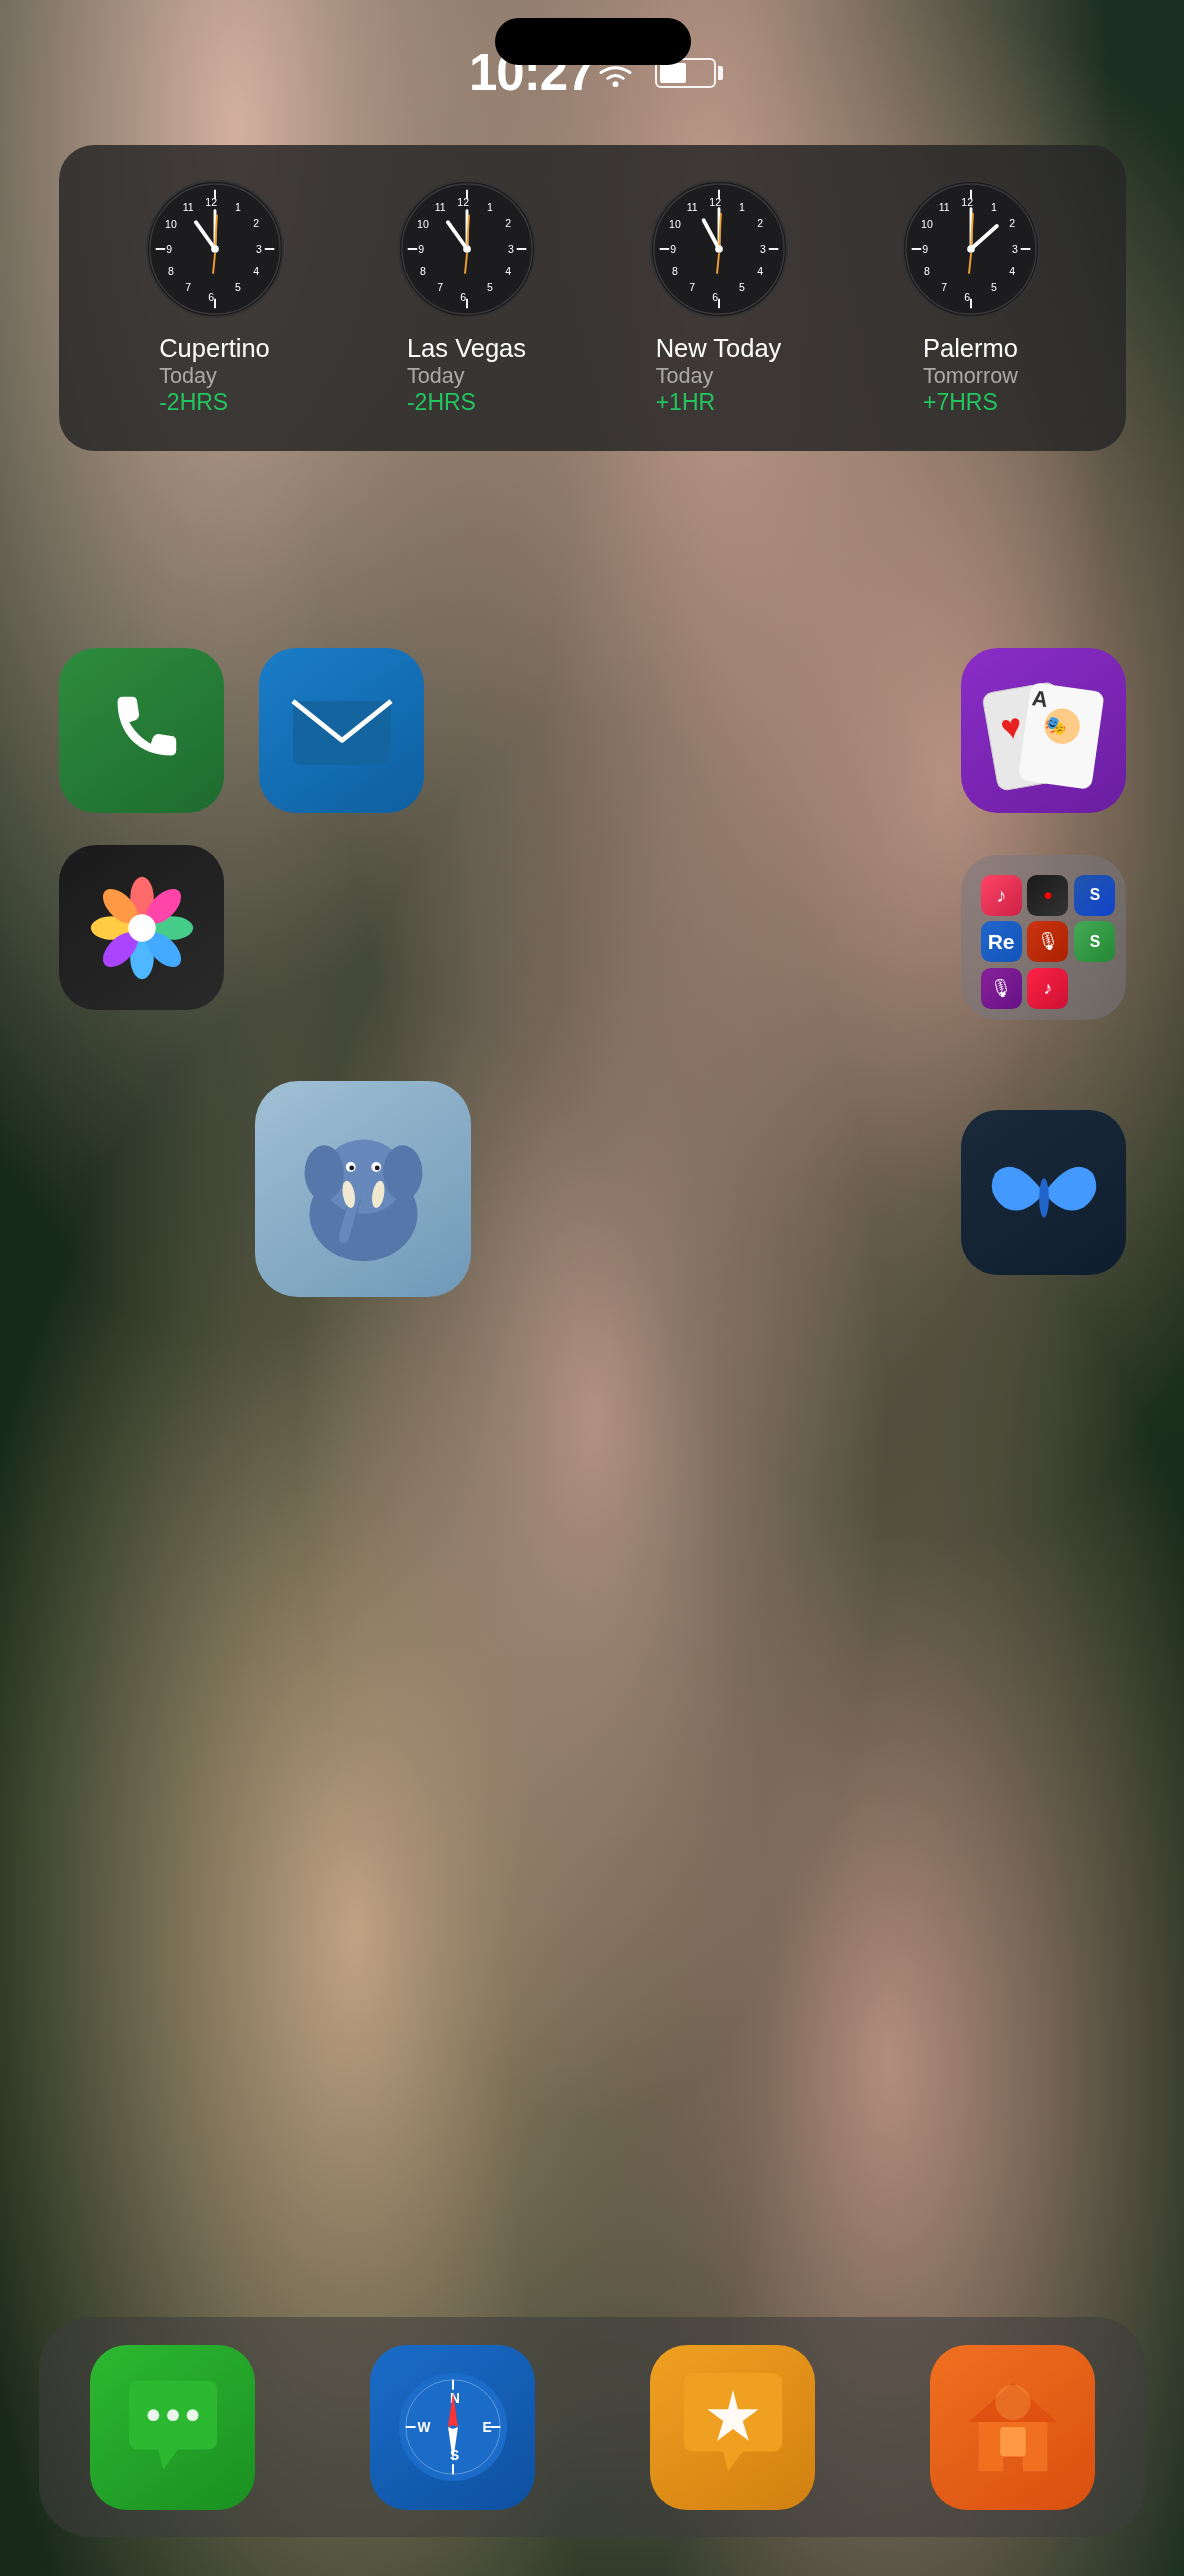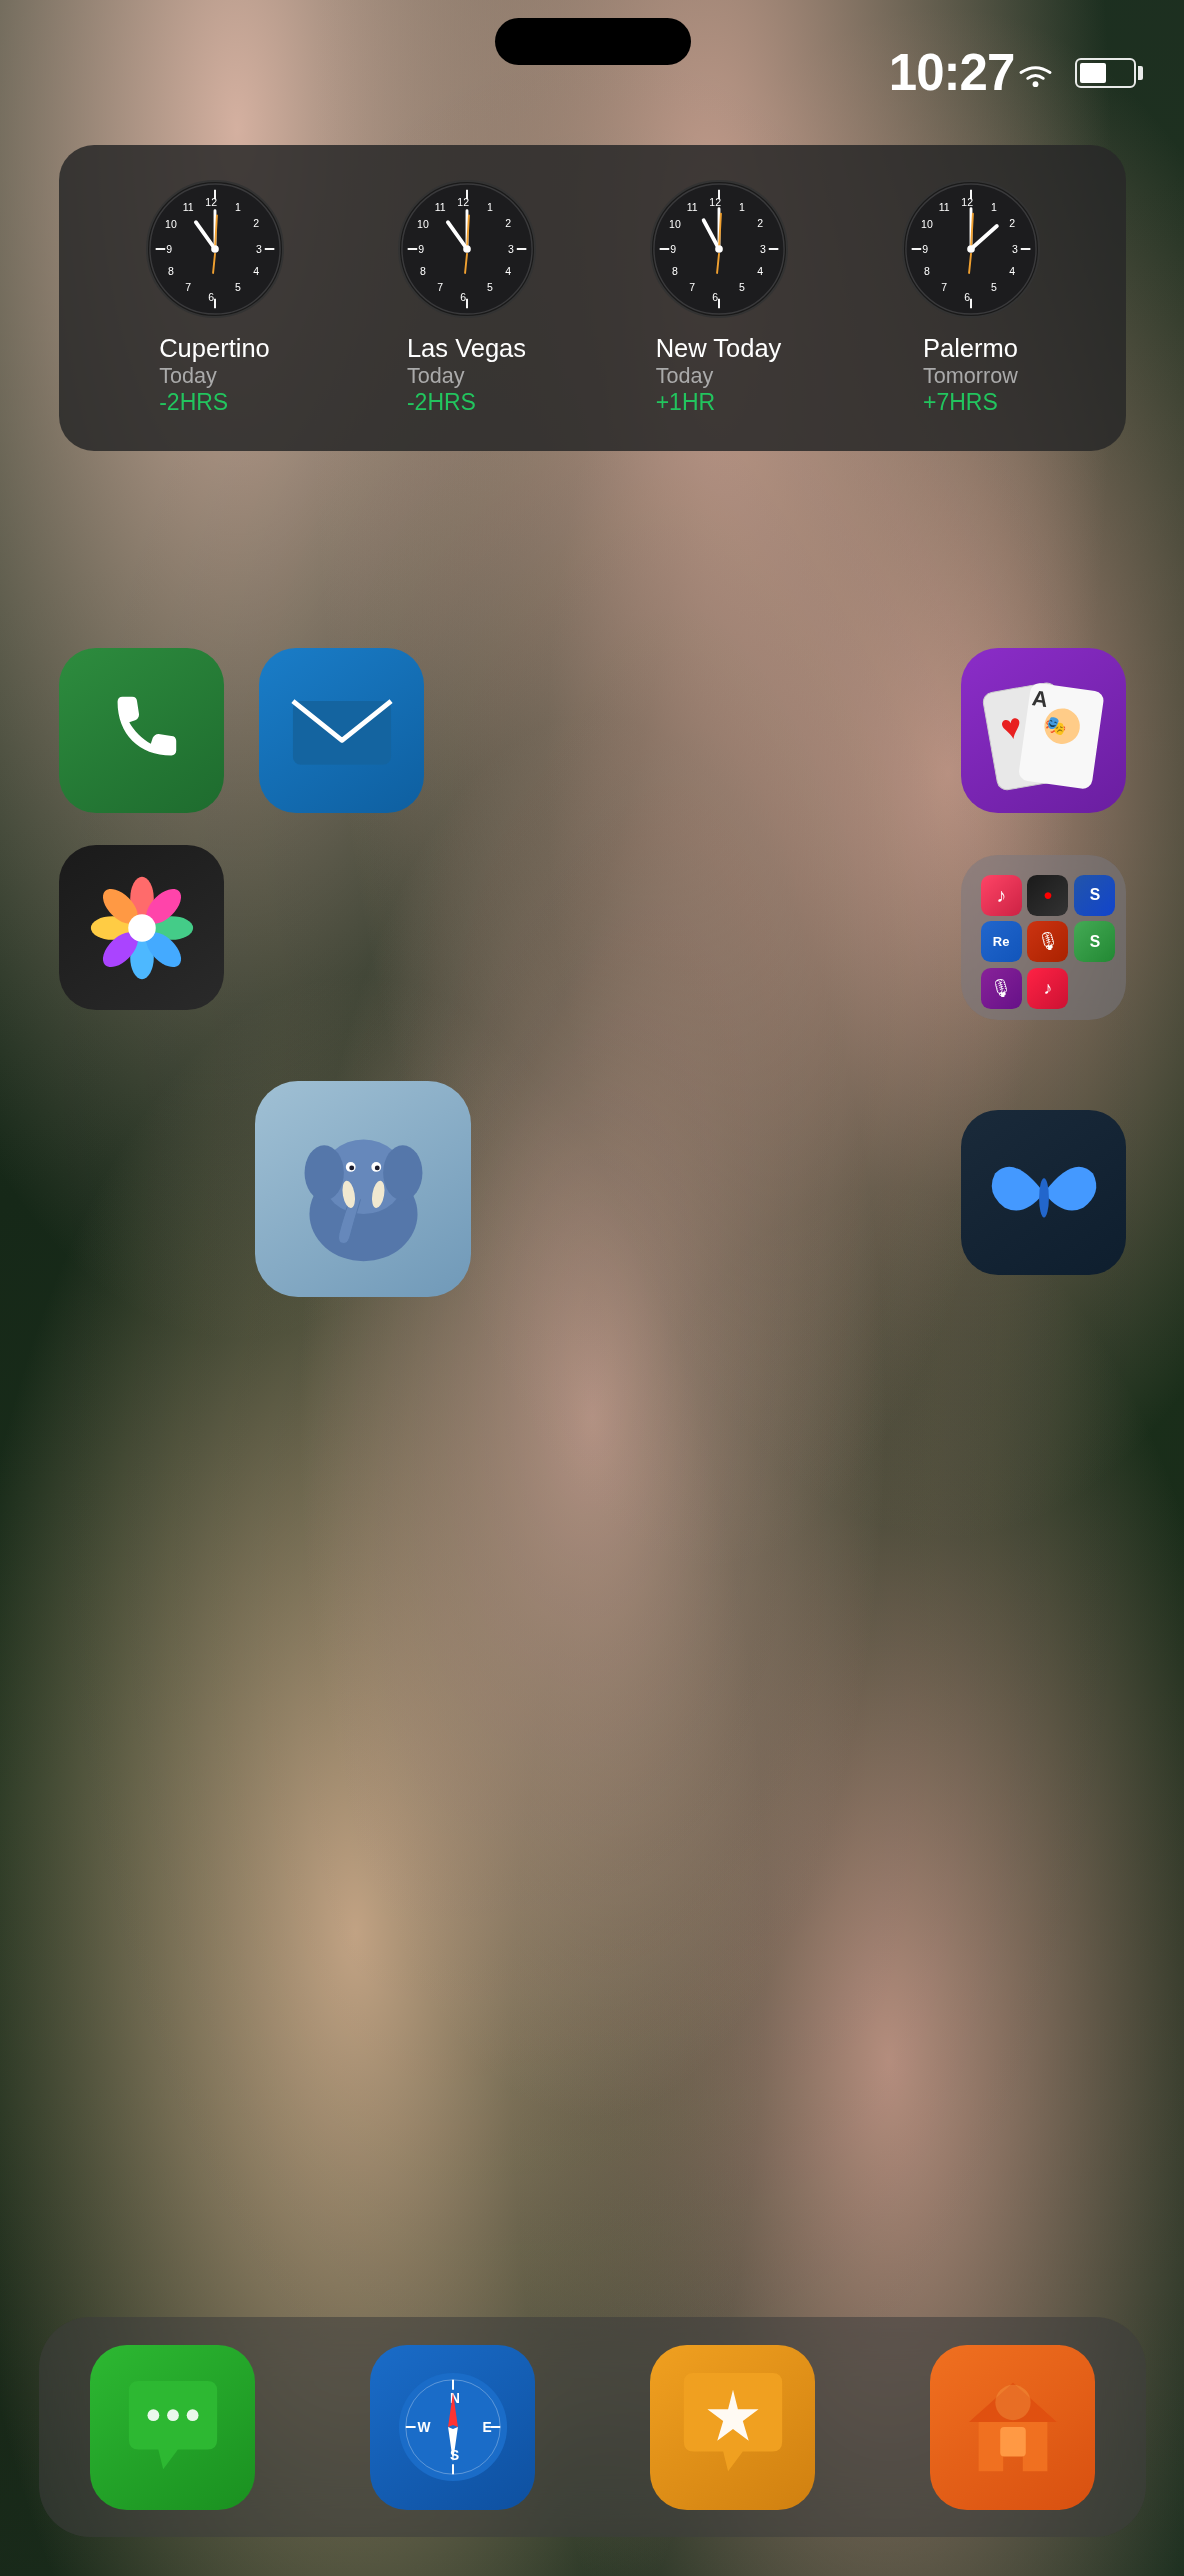--- a/index.html
+++ b/index.html
@@ -46,21 +46,21 @@
 
     
     .status-bar {
       position: absolute;
       top: 0;
       left: 0;
       right: 0;
       height: 118px;
       display: flex;
       align-items: center;
-      justify-content: flex-end;
+      justify-content: center;
       padding: 27.5px 49px 0;
       z-index: 100;
     }
 
     .status-time {
       font-size: 51px;
       font-weight: 700;
       color: #ffffff;
       letter-spacing: -1px;
     }
@@ -566,21 +566,21 @@
           <span style="font-size:19.6px; color:white;">♪</span>
         </div>
         <div class="folder-mini" style="background:linear-gradient(135deg,#1a1a1a,#333); display:flex; align-items:center; justify-content:center;">
           <span style="font-size:15.7px; color:red;">●</span>
         </div>
         <div class="folder-mini" style="background:linear-gradient(135deg,#2255aa,#1144cc); display:flex; align-items:center; justify-content:center;">
           <span style="font-size:15.7px; color:white; font-weight:bold;">S</span>
         </div>
 
         <div class="folder-mini" style="background:linear-gradient(135deg,#2266cc,#1155bb); display:flex; align-items:center; justify-content:center;">
-          <span style="font-size:13px; color:white; font-weight:bold;">Re</span>
+          <span style="font-size:21px; color:white; font-weight:bold;">Re</span>
         </div>
         <div class="folder-mini" style="background:linear-gradient(135deg,#cc3311,#aa2200); display:flex; align-items:center; justify-content:center;">
           <span style="font-size:17.7px; color:white;">🎙</span>
         </div>
         <div class="folder-mini" style="background:linear-gradient(135deg,#44aa55,#228833); display:flex; align-items:center; justify-content:center;">
           <span style="font-size:15.7px; color:white; font-weight:bold;">S</span>
         </div>
 
         <div class="folder-mini" style="background:linear-gradient(135deg,#882299,#661188); display:flex; align-items:center; justify-content:center;">
           <span style="font-size:17.7px; color:white;">🎙</span>

